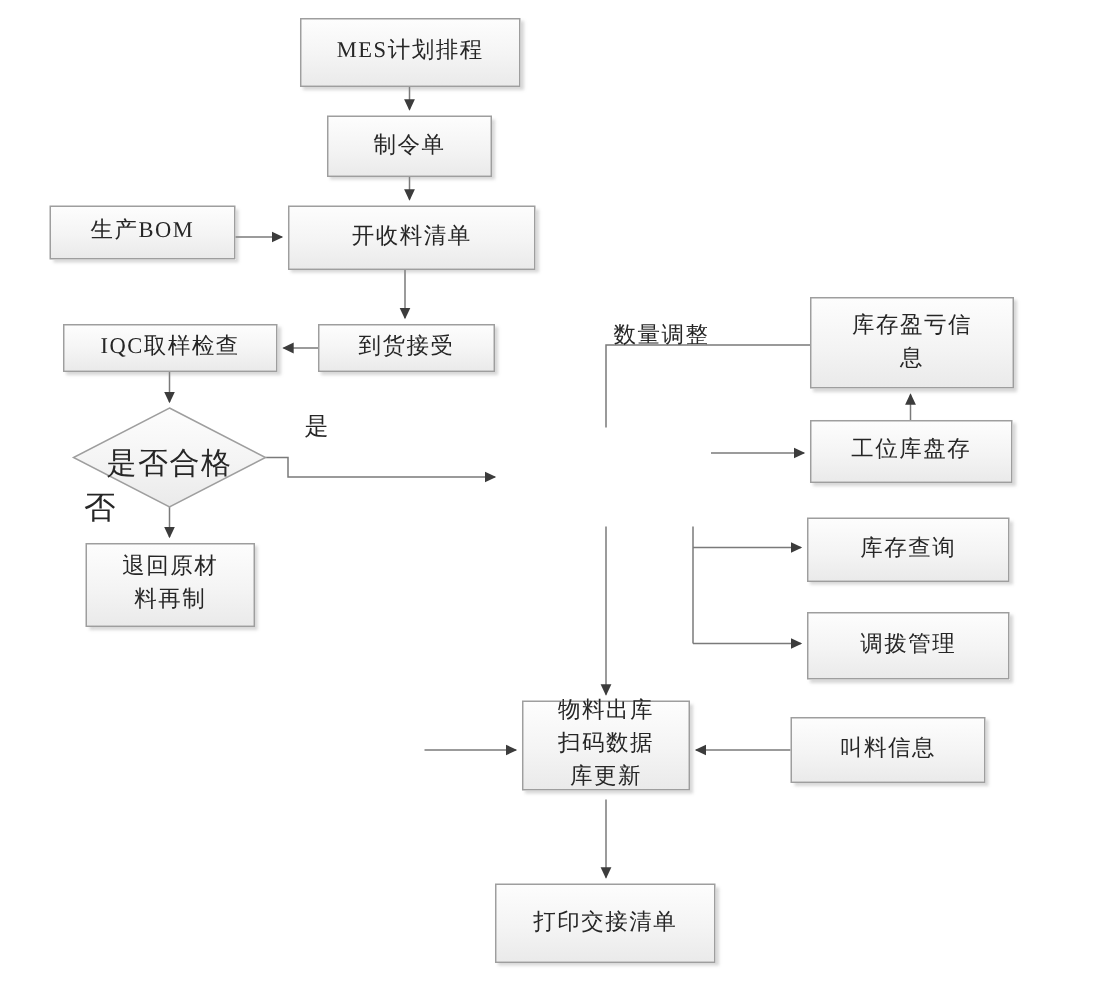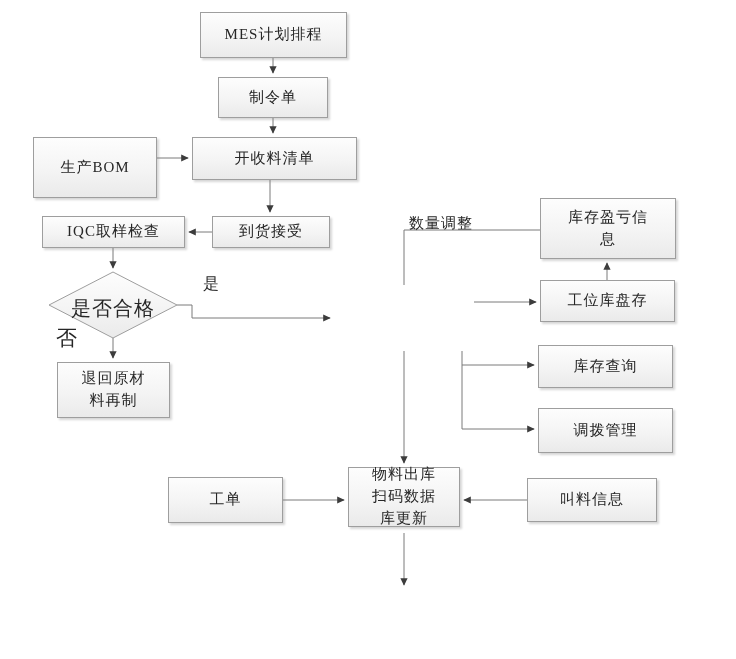--- a/index.html
+++ b/index.html
@@ -95,47 +95,47 @@
       <path d="M404 533 L404 585" marker-end="url(#arrow)"></path>
     </g>
 
     <polygon points="113,272 177,305 113,338 49,305" fill="url(#shapeFill)" stroke="#9e9e9e" stroke-width="1"></polygon>
   </svg>
 
   <div class="node" style="left:200px;top:12px;width:147px;height:46px">MES计划排程</div>
 
   <div class="node" style="left:218px;top:77px;width:110px;height:41px">制令单</div>
 
-  <div class="node" style="left:33px;top:137px;width:124px;height:61px">生产BOM</div>
+  <div class="node" style="left:33px;top:137px;width:124px;height:36px">生产BOM</div>
 
   <div class="node" style="left:192px;top:137px;width:165px;height:43px">开收料清单</div>
 
   <div class="node" style="left:42px;top:216px;width:143px;height:32px">IQC取样检查</div>
 
   <div class="node" style="left:212px;top:216px;width:118px;height:32px">到货接受</div>
 
   <div class="diamond-label" style="left:49px;top:295px;width:128px">是否合格</div>
 
   <div class="node" style="left:57px;top:362px;width:113px;height:56px">退回原材料再制</div>
 
 
   <div class="node" style="left:540px;top:198px;width:136px;height:61px">库存盈亏信息</div>
 
   <div class="node" style="left:540px;top:280px;width:135px;height:42px">工位库盘存</div>
 
   <div class="node" style="left:538px;top:345px;width:135px;height:43px">库存查询</div>
 
   <div class="node" style="left:538px;top:408px;width:135px;height:45px">调拨管理</div>
 
-  <div class="node" style="left:168px;top:477px;width:115px;height:46px">工单</div>
 
   <div class="node" style="left:348px;top:467px;width:112px;height:60px">物料出库扫码数据库更新</div>
 
   <div class="node" style="left:527px;top:478px;width:130px;height:44px">叫料信息</div>
 
+  <div class="node" style="left:330px;top:589px;width:147px;height:53px">打印交接清单</div>
 
   <div class="edge-label" id="label-yes">是</div>
 
   <div class="edge-label" id="label-no">否</div>
 
   <div class="edge-label" id="label-qty">数量调整</div>
 
 </div>
 
 </body></html>

